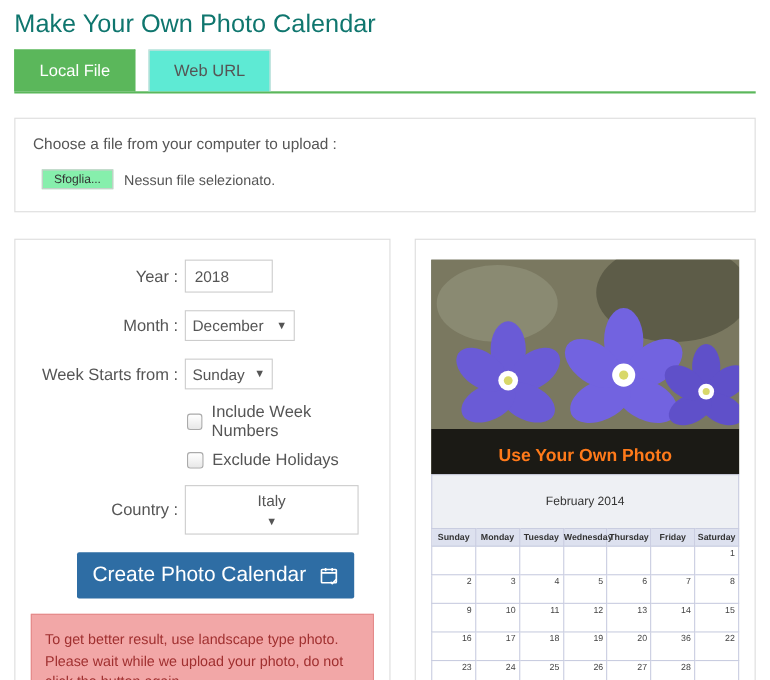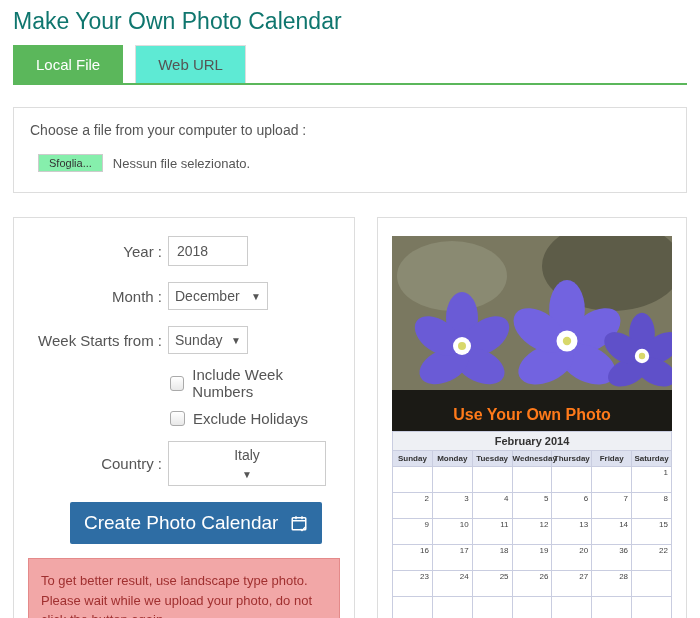--- a/index.html
+++ b/index.html
@@ -29,21 +29,21 @@
   .sel.country { width: 158px; justify-content:space-between;flex-direction:column;}
   .chk-row { display:flex; align-items:center; margin: -4px 0 14px 142px; gap:8px; font-size:15px; color:#555;}
   .chk { width:15px; height:15px; border:1px solid #aaa; border-radius:3px; background:linear-gradient(#fff,#e8e8e8); }
   .btn-primary { margin: 8px 0 14px 42px; background:#2e6da4; color:#fff; border:none; padding:10px 14px; font-size:19px; display:flex; align-items:center; gap:12px; cursor:pointer; border-radius:2px;}
   .btn-primary .icon { width:18px; height:18px; }
   .alert { background:#f2a7a7; border:1px solid #e48a8a; color:#a03030; padding:12px 12px; font-size:13px; line-height:1.5; }
   
   .photo { position:relative; width:100%; height:195px; background:#6b6b55; overflow:hidden; }
   .photo svg{ position:absolute; inset:0; }
   .banner { position:absolute; left:0; right:0; bottom:0; background:rgba(0,0,0,0.78); text-align:center; color:#ff7a1a; font-weight:bold; font-size:16px; padding:16px 0 7px;}
-  .cal-head { text-align:center; font-weight:bold; font-size:11px; background:#eef0f4; padding:3px 0; border:1px solid #c9cde0; border-bottom:none; color:#333;}
+  .cal-head { text-align:center; font-weight:normal; font-size:11px; background:#eef0f4; padding:18px 0; border:1px solid #c9cde0; border-bottom:none; color:#333;}
   table.cal { width:100%; border-collapse:collapse; table-layout:fixed; font-size:8px; color:#444;}
   table.cal th { background:#dde1ef; border:1px solid #c9cde0; padding:3px 0; font-weight:bold; color:#333; font-size:8px;}
   table.cal td { border:1px solid #c9cde0; height:26px; vertical-align:top; text-align:right; padding:1px 3px; font-size:8px;}
 </style>
 </head>
 <body>
 
 <div class="wrap">
   <h1 class="page-title">Make Your Own Photo Calendar</h1>
 

